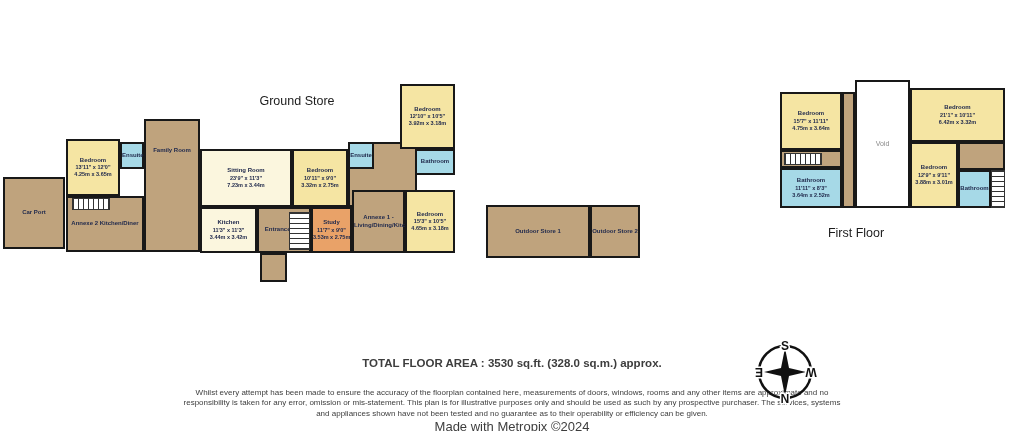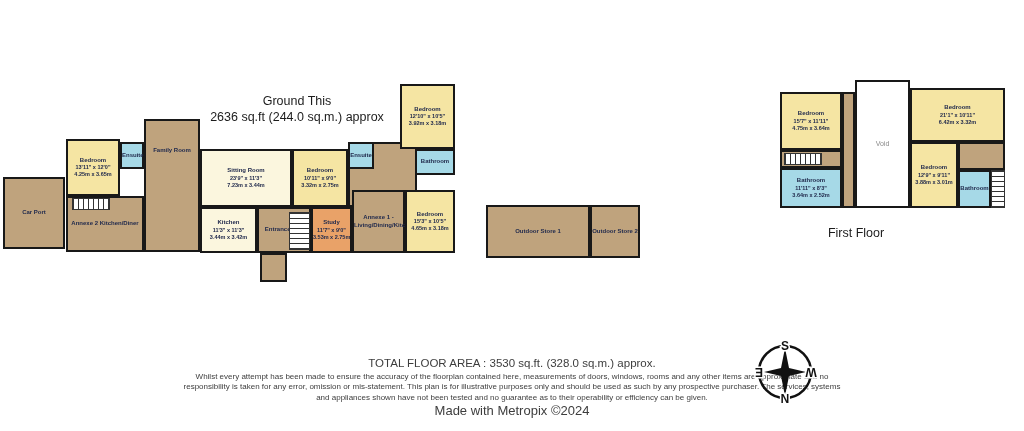--- a/index.html
+++ b/index.html
@@ -12,33 +12,32 @@
   .room.label-top .room-label{padding-top:26px;}
   .room-label{width:100%;text-align:center;color:#222b4d;font-weight:bold;}
   .room-label .line{white-space:nowrap;font-size:5.5px;line-height:1.25;}
   .room-label .line.name{font-size:6px;}
   .room-label.void-label{color:#8a8a8a;font-weight:normal;}
   .room-label.void-label .line.name{font-size:7px;}
   .stairs{position:absolute;box-sizing:border-box;border:1px solid #333;background:#fff;}
   .stairs.h{background:repeating-linear-gradient(90deg,#333 0 1px,#ffffff 1px 5px);}
   .stairs.v{background:repeating-linear-gradient(180deg,#333 0 1px,#ffffff 1px 5px);}
   #footer{position:absolute;left:182px;top:357px;width:660px;text-align:center;color:#3d3d3d;}
-  #footer .total{font-size:11.5px;margin-bottom:3px;}
+  #footer .total{font-size:11.5px;margin-bottom:19px;font-weight:bold;}
   #footer .disclaimer{font-size:8px;line-height:1.3;}
   #footer .credit{font-size:13px;line-height:1.3;}
   #compass{position:absolute;left:743px;top:332px;}
 </style>
 </head>
 <body>
 
 <div id="canvas">
 
   <div class="floor-title" style="left:172px;top:93px;width:250px;">
-    <div>Ground This</div>
-    <div>2636 sq.ft (244.0 sq.m.) approx</div>
+    <div>Ground Store</div>
   </div>
 
   <div class="floor-title" style="left:731px;top:225px;width:250px;">
     <div>First Floor</div>
   </div>
 
   <div id="rooms-layer">
       <div class="room" style="left: 3px; top: 177px; width: 62px; height: 72px; background: rgb(191, 163, 125);">
         <div class="room-label">
           <div class="line name">Car Port</div>

